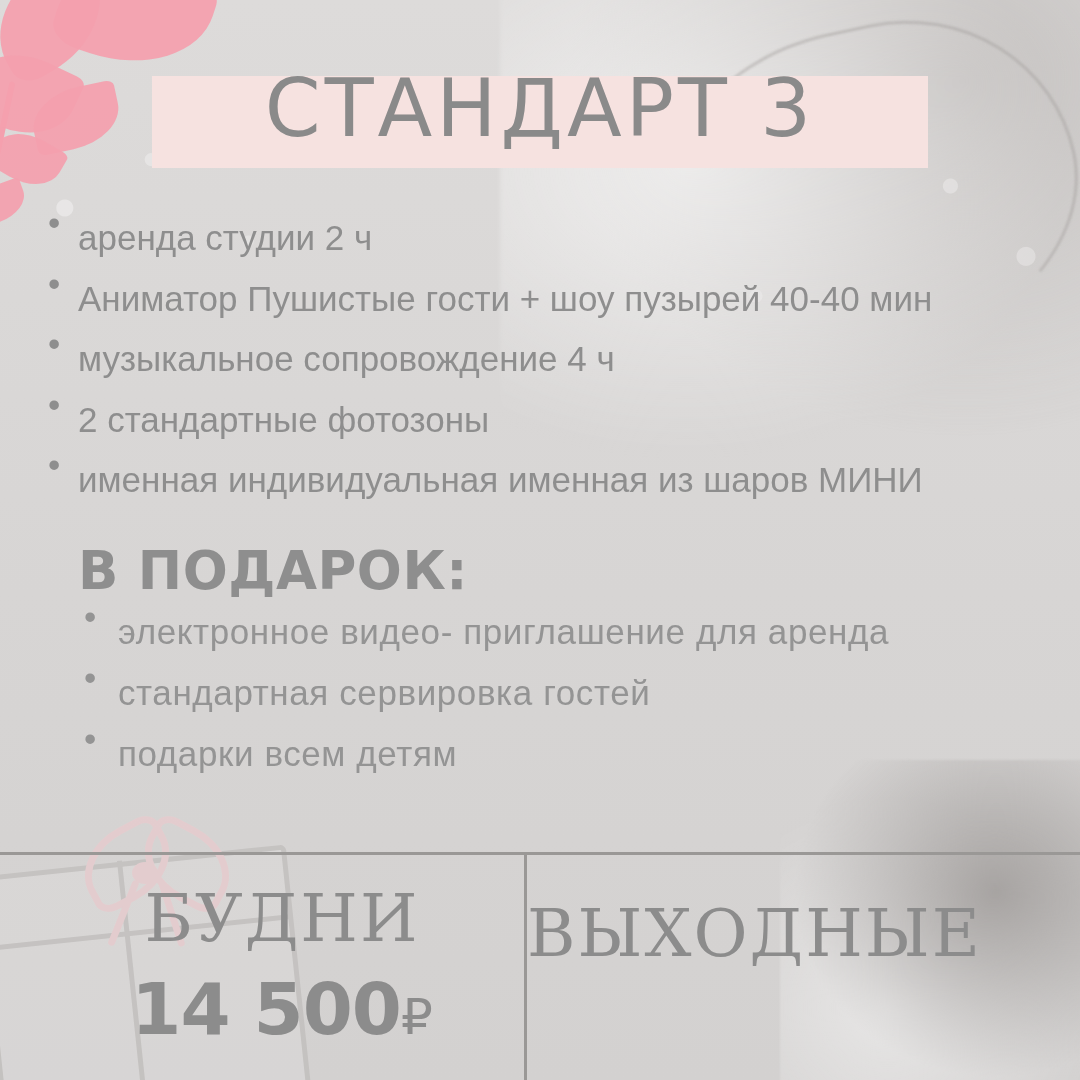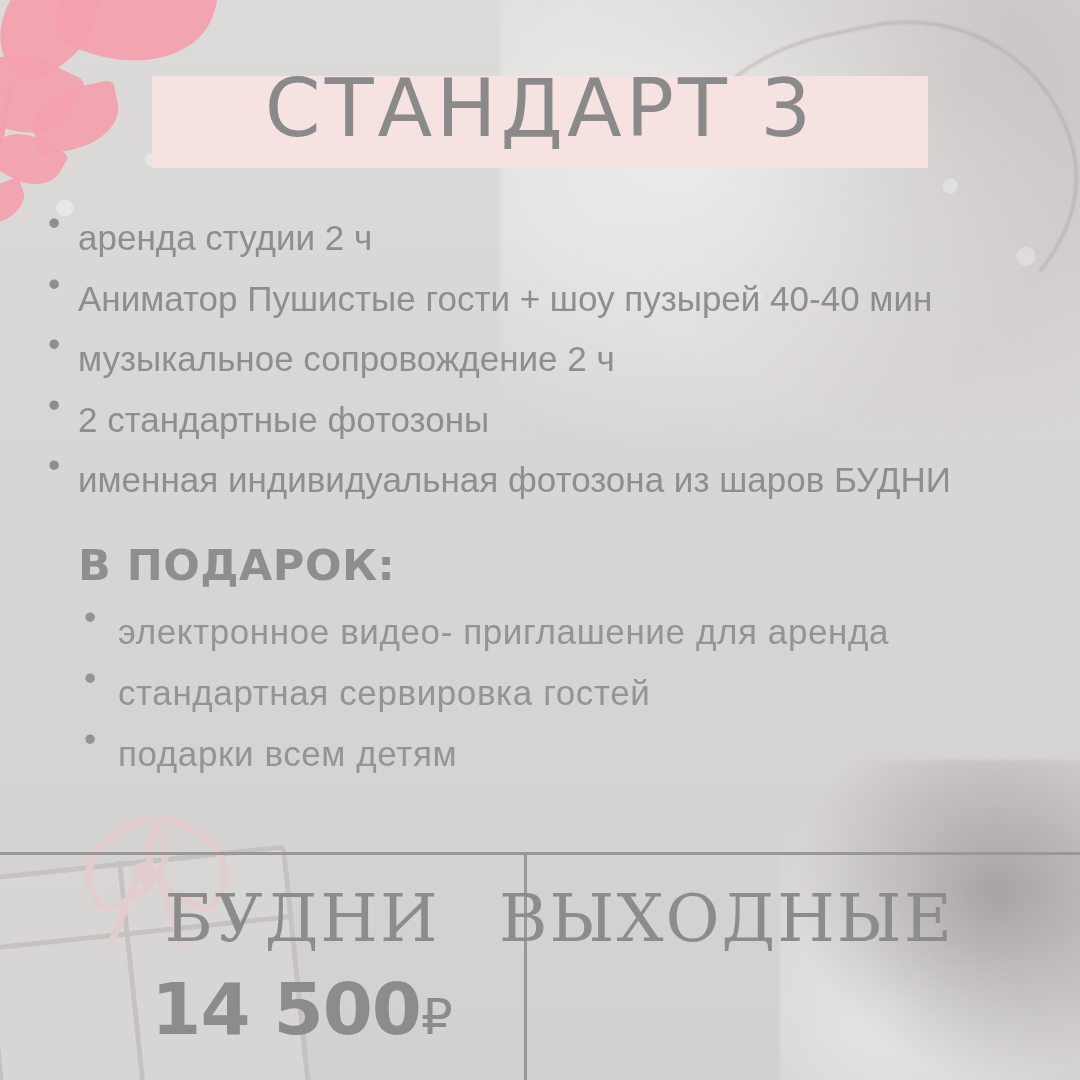--- a/index.html
+++ b/index.html
@@ -193,21 +193,21 @@
     color: #8e8e8e;
   }
   .feat-row { display: flex; align-items: flex-start; }
   .bullet { width: 30px; flex: 0 0 30px; text-align: left; }
   .feat-text { flex: 1; margin-top: 15px; }
 
   .gift-head {
     position: absolute;
     left: 78px;
     top: 540px;
-    font-size: 43px;
+    font-size: 53px;
     font-weight: bold;
     letter-spacing: 0.5px;
     color: #8e8e8e;
     font-family: "DejaVu Sans", sans-serif;
   }
 
   .gifts {
     position: absolute;
     left: 84px;
     top: 594px;
@@ -227,22 +227,22 @@
     background: #9a9896;
   }
   .divider-v {
     position: absolute;
     left: 524px; top: 855px;
     width: 3px; height: 225px;
     background: #9a9896;
   }
 
   .price-col { position: absolute; top: 880px; text-align: center; }
-  .price-col.left  { left: 0;    width: 564px; padding-left: 20px; }
-  .price-col.right { left: 499px; width: 446px; }
+  .price-col.left  { left: 0;    width: 564px; }
+  .price-col.right { left: 527px; width: 446px; margin-top: 15px; }
   .price-label {
     font-size: 66px;
     letter-spacing: 2px;
     color: #8c8c8c;
     font-family: "DejaVu Serif", serif;
     font-weight: 400;
   }
   .price-value {
     margin-top: 10px;
     font-size: 72px;
@@ -298,29 +298,29 @@
       <div class="feat-row">
         <span class="bullet">•</span>
         <span class="feat-text">аренда студии 2 ч</span>
       </div>
       <div class="feat-row">
         <span class="bullet">•</span>
         <span class="feat-text">Аниматор Пушистые гости +  шоу пузырей 40-40 мин</span>
       </div>
       <div class="feat-row">
         <span class="bullet">•</span>
-        <span class="feat-text">музыкальное сопровождение 2 ч</span>
+        <span class="feat-text">музыкальное сопровождение 4 ч</span>
       </div>
       <div class="feat-row">
         <span class="bullet">•</span>
         <span class="feat-text">2 стандартные фотозоны</span>
       </div>
       <div class="feat-row">
         <span class="bullet">•</span>
-        <span class="feat-text">именная индивидуальная фотозона из шаров БУДНИ</span>
+        <span class="feat-text">именная индивидуальная именная из шаров МИНИ</span>
       </div>
     </div>
 
     <div class="gift-head">В ПОДАРОК:</div>
 
     <div class="gifts">
       <div class="g-row">
         <span class="bullet">•</span>
         <span class="feat-text">электронное видео- приглашение для аренда</span>
       </div>

